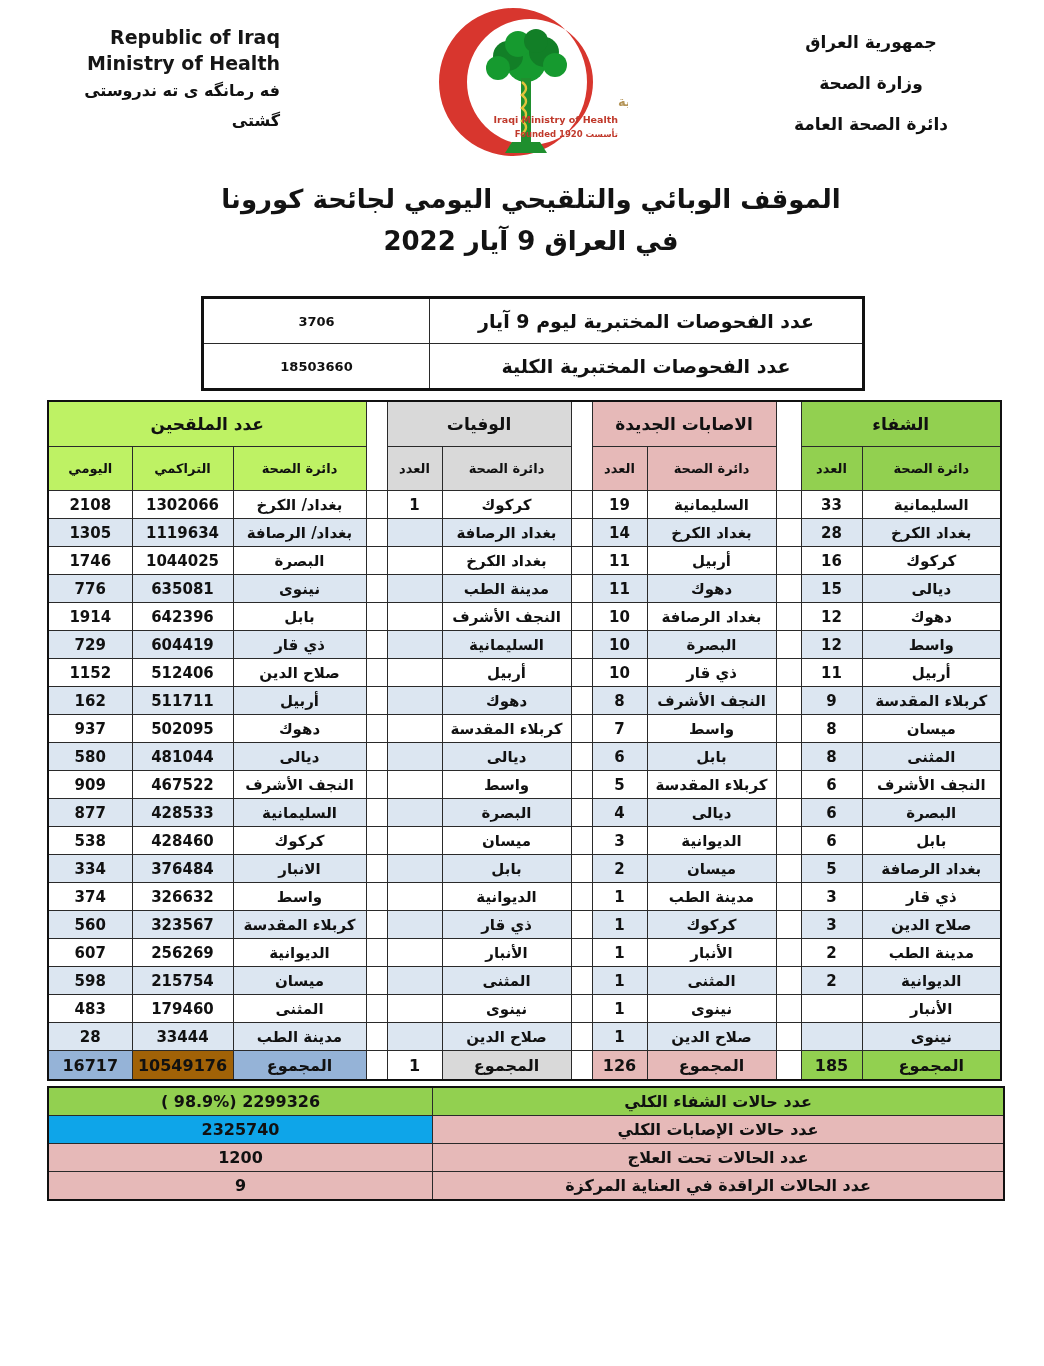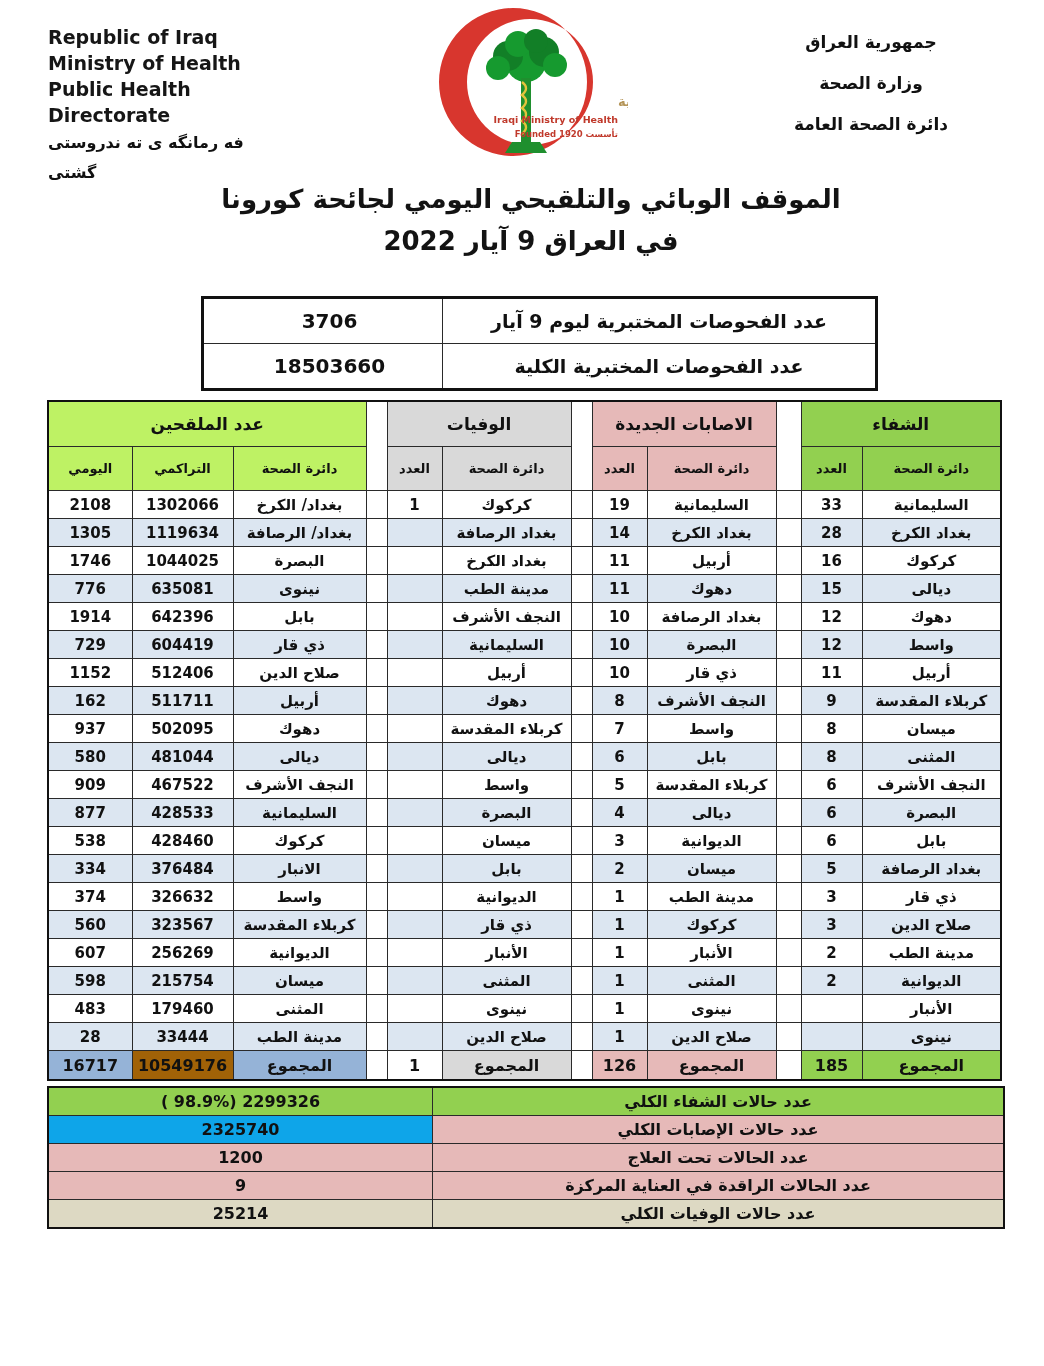--- a/index.html
+++ b/index.html
@@ -1,38 +1,38 @@
 <!DOCTYPE html>
 <html lang="ar"><head>
 <meta charset="utf-8">
 <style>
   html,body{margin:0;padding:0;background:#fff;}
   .page{position:relative;width:1044px;height:1366px;background:#fff;
         font-family:"DejaVu Sans",sans-serif;color:#111;overflow:hidden;}
 
   
-  .hdr-left{position:absolute;left:48px;top:24px;width:244px;text-align:left;font-weight:bold;}
+  .hdr-left{position:absolute;left:36px;top:24px;width:244px;text-align:right;font-weight:bold;}
   .hdr-left .en{font-size:19px;line-height:26px;color:#161616;}
   .hdr-left .ku{font-size:16px;line-height:30px;direction:rtl;}
   .logo-wrap{position:absolute;left:428px;top:2px;width:200px;height:168px;}
   .hdr-right{position:absolute;left:756px;top:22px;width:230px;text-align:center;font-weight:bold;direction:rtl;}
   .hdr-right .ar{font-size:17px;line-height:41px;}
 
   
   .doc-title{position:absolute;left:9px;top:178px;width:1044px;text-align:center;direction:rtl;
              font-weight:bold;font-size:26px;line-height:42px;color:#131313;}
 
   
   table{border-collapse:collapse;table-layout:fixed;}
   td,th{border:1.6px solid #2a2a2a;padding:0;overflow:hidden;white-space:nowrap;}
 
   
   .tests{position:absolute;left:201px;top:296px;width:657px;border:3px solid #111;}
   .tests td{height:44px;text-align:center;vertical-align:middle;font-weight:bold;}
-  .tests .val{width:225px;font-size:20px;padding-left:13px;}
+  .tests .val{width:225px;font-size:13px;}
   .tests .lbl{width:432px;font-size:19px;direction:rtl;}
 
   
   .main{position:absolute;left:47px;top:400px;width:953px;border:2.5px solid #111;}
   .main th{vertical-align:middle;text-align:center;font-weight:bold;direction:rtl;}
   .main thead tr.band1 th{height:44px;font-size:17px;}
   .main thead tr.band2 th{height:43px;font-size:13px;}
   .main td{height:27px;text-align:center;vertical-align:middle;font-weight:bold;font-size:15px;direction:rtl;}
   .main tr.stripe td{background:#dce6f1;}
   .main td.gap, .main th.gap{background:#fff !important;}
@@ -49,21 +49,20 @@
   .summary .s-lbl{width:570px;font-size:16px;direction:rtl;}
 </style>
 </head>
 <body>
 
 <div class="page">
 
   <div class="hdr-left">
     <div class="en">Republic of Iraq</div>
     <div class="en">Ministry of Health</div>
-    <div class="en">Public Health Directorate</div>
     <div class="ku">فه رمانگه ی ته ندروستی گشتی</div>
   </div>
 
   <div class="logo-wrap">
     <svg width="200" height="168" viewBox="0 0 200 168">
       <path fill="#d8362e" fill-rule="evenodd" d="M85,6 A74,74 0 1,0 85,154 A74,74 0 1,0 85,6 Z
            M102,17 A63,63 0 1,1 102,143 A63,63 0 1,1 102,17 Z"></path>
       <g>
         <circle cx="98" cy="60" r="20" fill="#169a2f"></circle>
         <circle cx="80" cy="54" r="15" fill="#127f27"></circle>
@@ -454,20 +453,16 @@
           <td class="s-lbl" style="background: rgb(230, 185, 184);">عدد حالات الإصابات الكلي</td>
         </tr>
         <tr>
           <td class="s-val" style="background: rgb(230, 185, 184);">1200</td>
           <td class="s-lbl" style="background: rgb(230, 185, 184);">عدد الحالات تحت العلاج</td>
         </tr>
         <tr>
           <td class="s-val" style="background: rgb(230, 185, 184);">9</td>
           <td class="s-lbl" style="background: rgb(230, 185, 184);">عدد الحالات الراقدة في العناية المركزة</td>
         </tr>
-        <tr>
-          <td class="s-val" style="background: rgb(221, 217, 195);">25214</td>
-          <td class="s-lbl" style="background: rgb(221, 217, 195);">عدد حالات الوفيات الكلي</td>
-        </tr>
       </tbody>
   </table>
 
 </div>
 
 </body></html>

